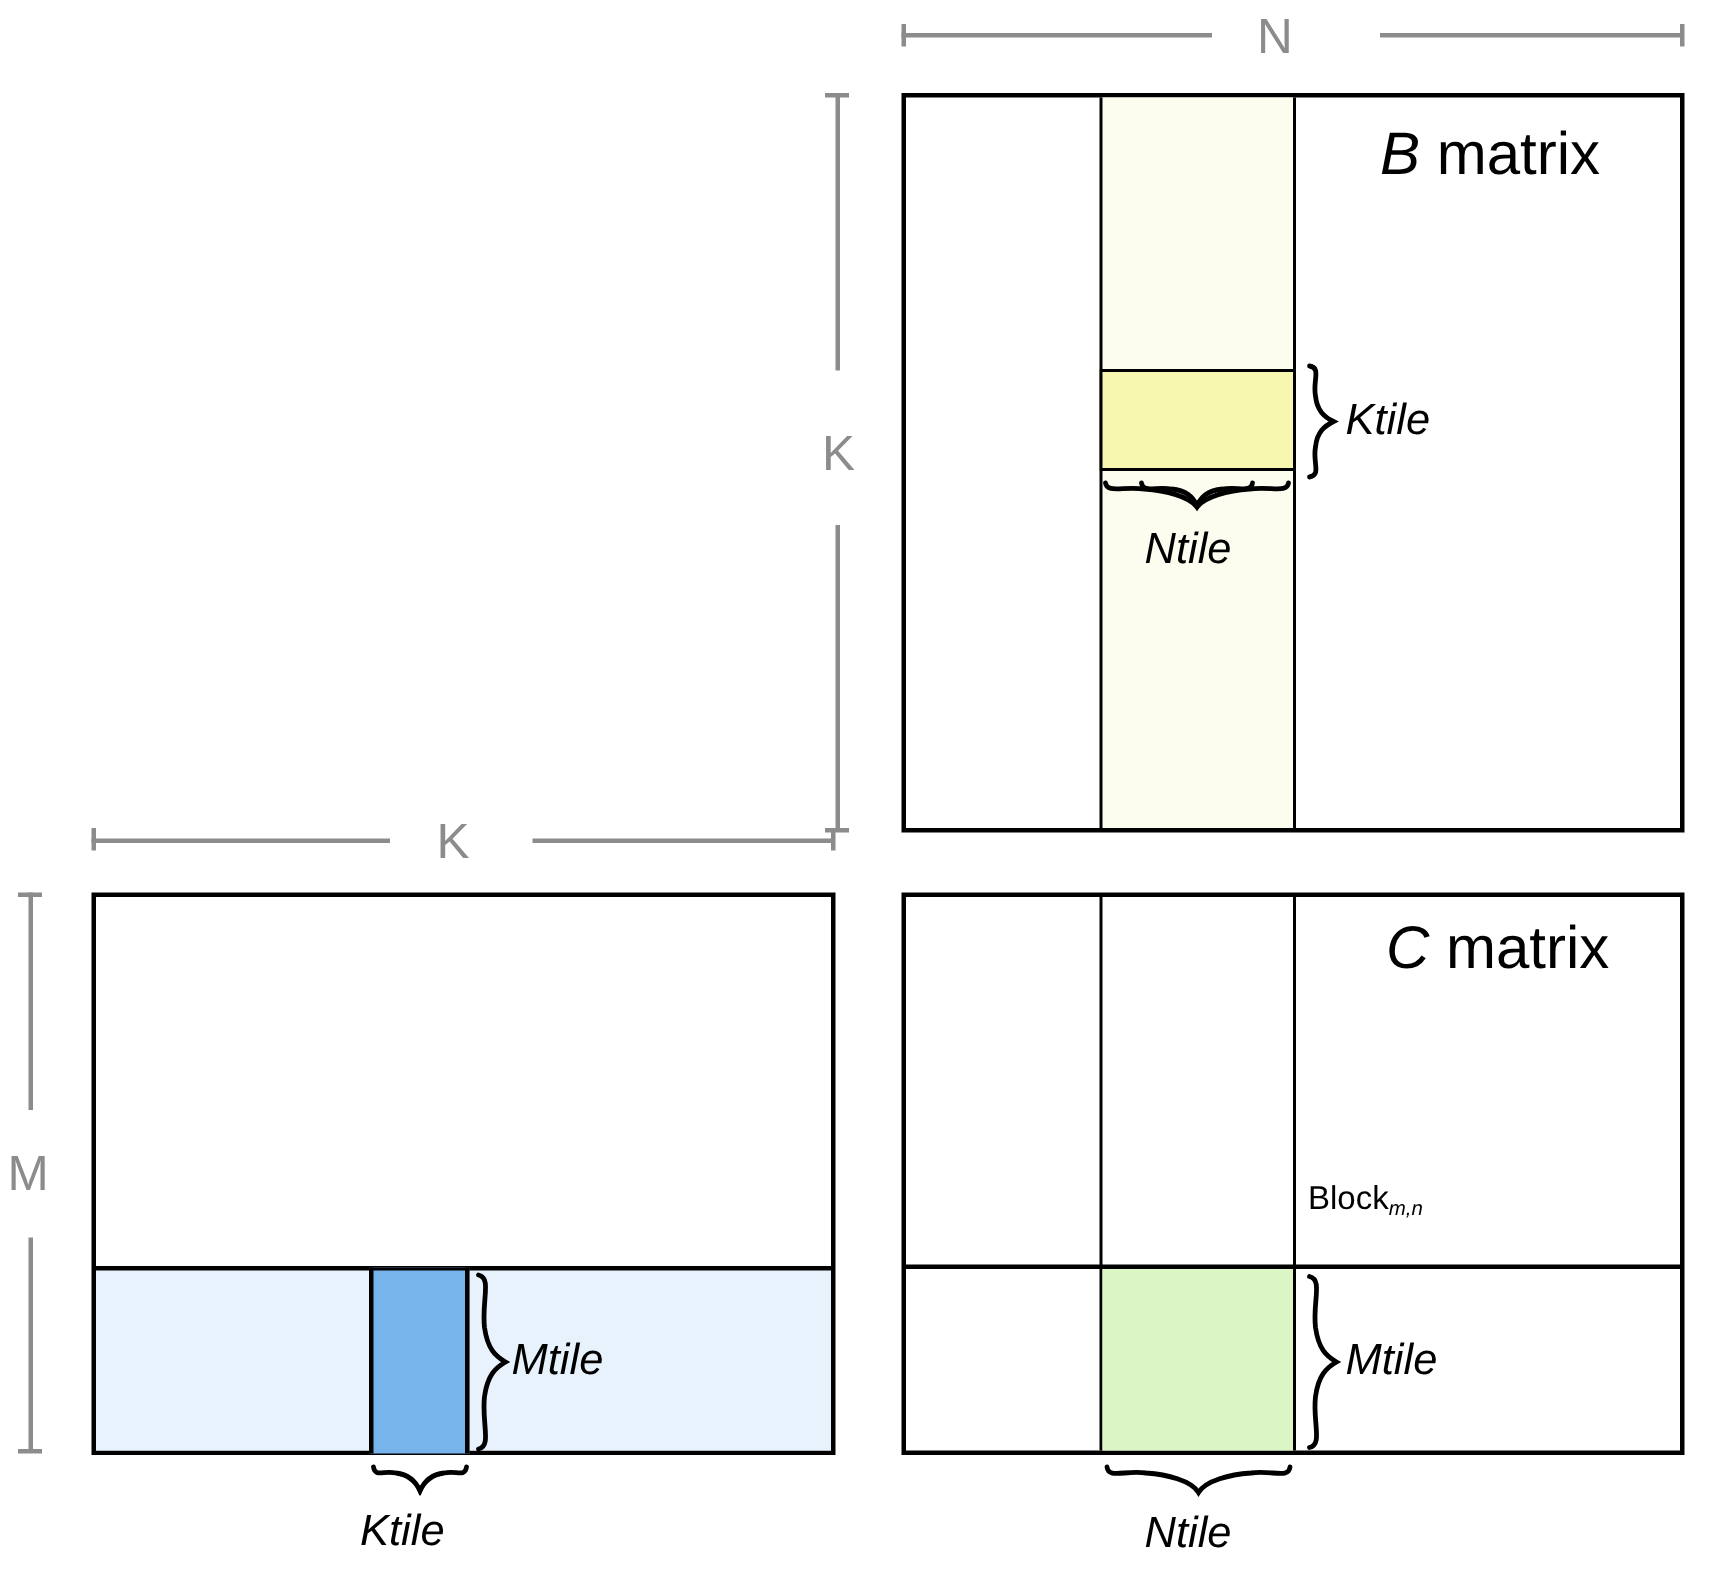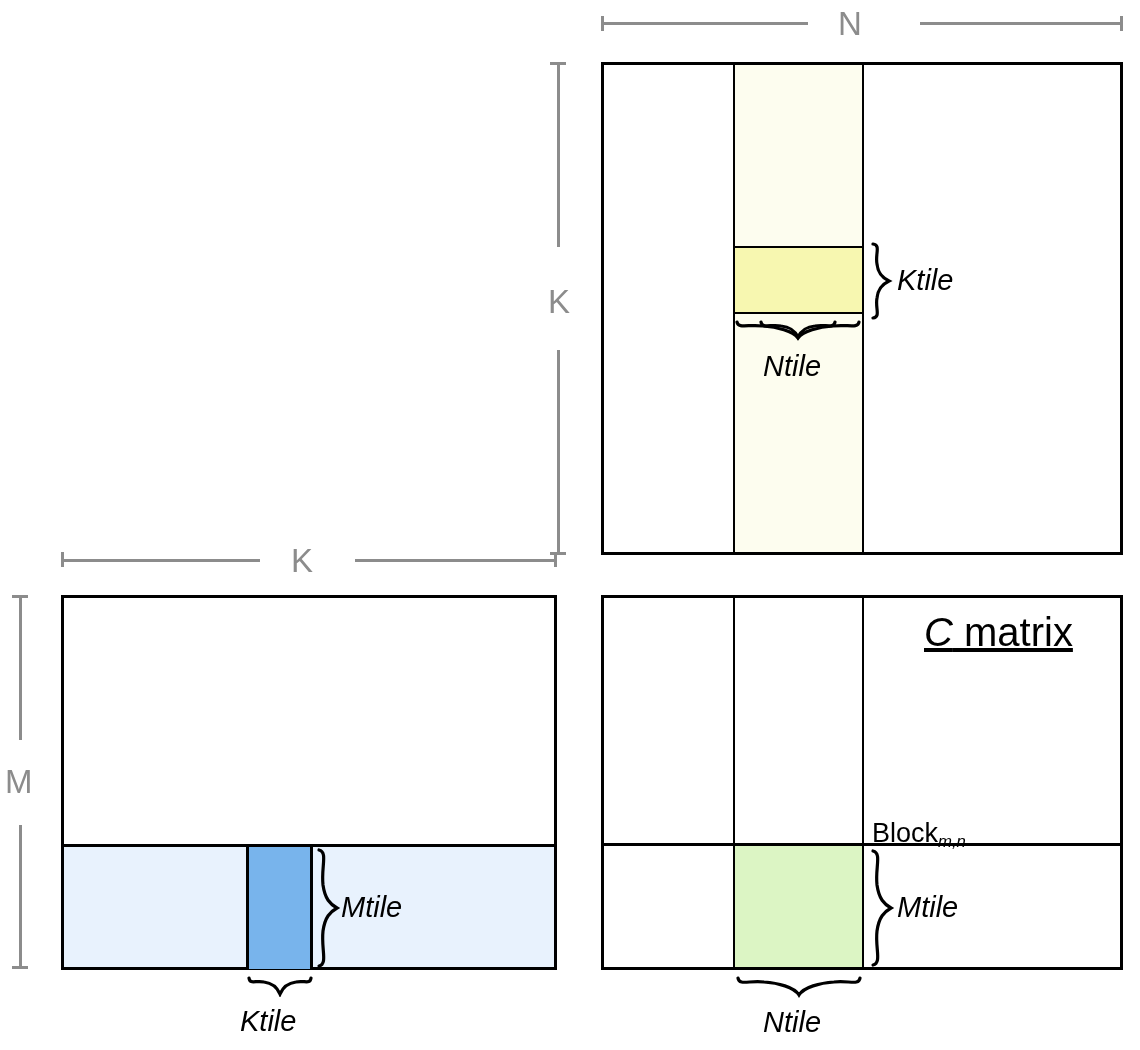--- a/index.html
+++ b/index.html
@@ -53,26 +53,25 @@
   .mtitle .it {
     font-style: italic;
   }
   .mtitle .up {
     font-style: normal;
   }
 
   
   .blocklabel {
     position: absolute;
-    font-size: 27px;
+    font-size: 22px;
     color: #000000;
     white-space: nowrap;
     line-height: 1;
     font-style: normal;
-    margin-top: 32px;
   }
   .blocklabel sub {
     font-style: italic;
     font-size: 0.62em;
     vertical-align: baseline;
     position: relative;
     top: 0.28em;
   }
 
   
@@ -135,20 +134,23 @@
   <div class="matrix" style="left:601px; top:62px; width:522px; height:493px;">
   </div>
 
   <div class="region" style="left:735px; top:65px; width:127px; height:487px; background:#fdfdef;"></div>
 
   <div class="vline" style="left:733px; top:65px; width:2px; height:487px;"></div>
   <div class="vline" style="left:862px; top:65px; width:2px; height:487px;"></div>
 
   <div class="region" style="left:733px; top:246px; width:131px; height:68px; background:#f7f7b0; border:2px solid #000000;"></div>
 
+  <div class="mtitle" style="left:920px; top:83px;">
+    <span class="it">B</span><span class="up"> matrix</span>
+  </div>
 
   <div class="brace" style="left:869px; top:242px;">
     <svg width="24" height="78" viewBox="0 0 24 78" fill="none" aria-hidden="true">
       <path d="M4 2 C12 3, 6 12, 8 22 C9 32, 14 36, 20 39 C14 42, 9 46, 8 56 C6 66, 12 75, 4 76" stroke="#000000" stroke-width="3.2" fill="none" stroke-linecap="round"></path>
     </svg>
   </div>
   <div class="tilelabel" style="left:897px; top:266px;">Ktile</div>
 
   <div class="brace" style="left:735px; top:318px;">
     <svg width="128" height="23" viewBox="0 0 128 23" fill="none" aria-hidden="true">
@@ -199,21 +201,21 @@
 
   <div class="matrix" style="left:601px; top:595px; width:522px; height:375px;"></div>
 
   <div class="vline" style="left:733px; top:598px; width:2px; height:369px;"></div>
   <div class="vline" style="left:862px; top:598px; width:2px; height:369px;"></div>
 
   <div class="hline" style="left:604px; top:843px; width:517px; height:3px;"></div>
 
   <div class="region" style="left:735px; top:846px; width:127px; height:121px; background:#dcf5c4;"></div>
 
-  <div class="mtitle" style="left:924px; top:612px;text-decoration:underline;">
+  <div class="mtitle" style="left:924px; top:612px;">
     <span class="it">C</span><span class="up"> matrix</span>
   </div>
 
   <div class="blocklabel" style="left:872px; top:788px;">
     <span>Block</span><sub>m,n</sub>
   </div>
 
   <div class="brace" style="left:869px; top:848px;">
     <svg width="26" height="120" viewBox="0 0 26 120" fill="none" aria-hidden="true">
       <path d="M4 3 C13 5, 6 20, 8 37 C10 51, 15 56, 22 60 C15 64, 10 69, 8 83 C6 100, 13 115, 4 117" stroke="#000000" stroke-width="3.2" fill="none" stroke-linecap="round"></path>

